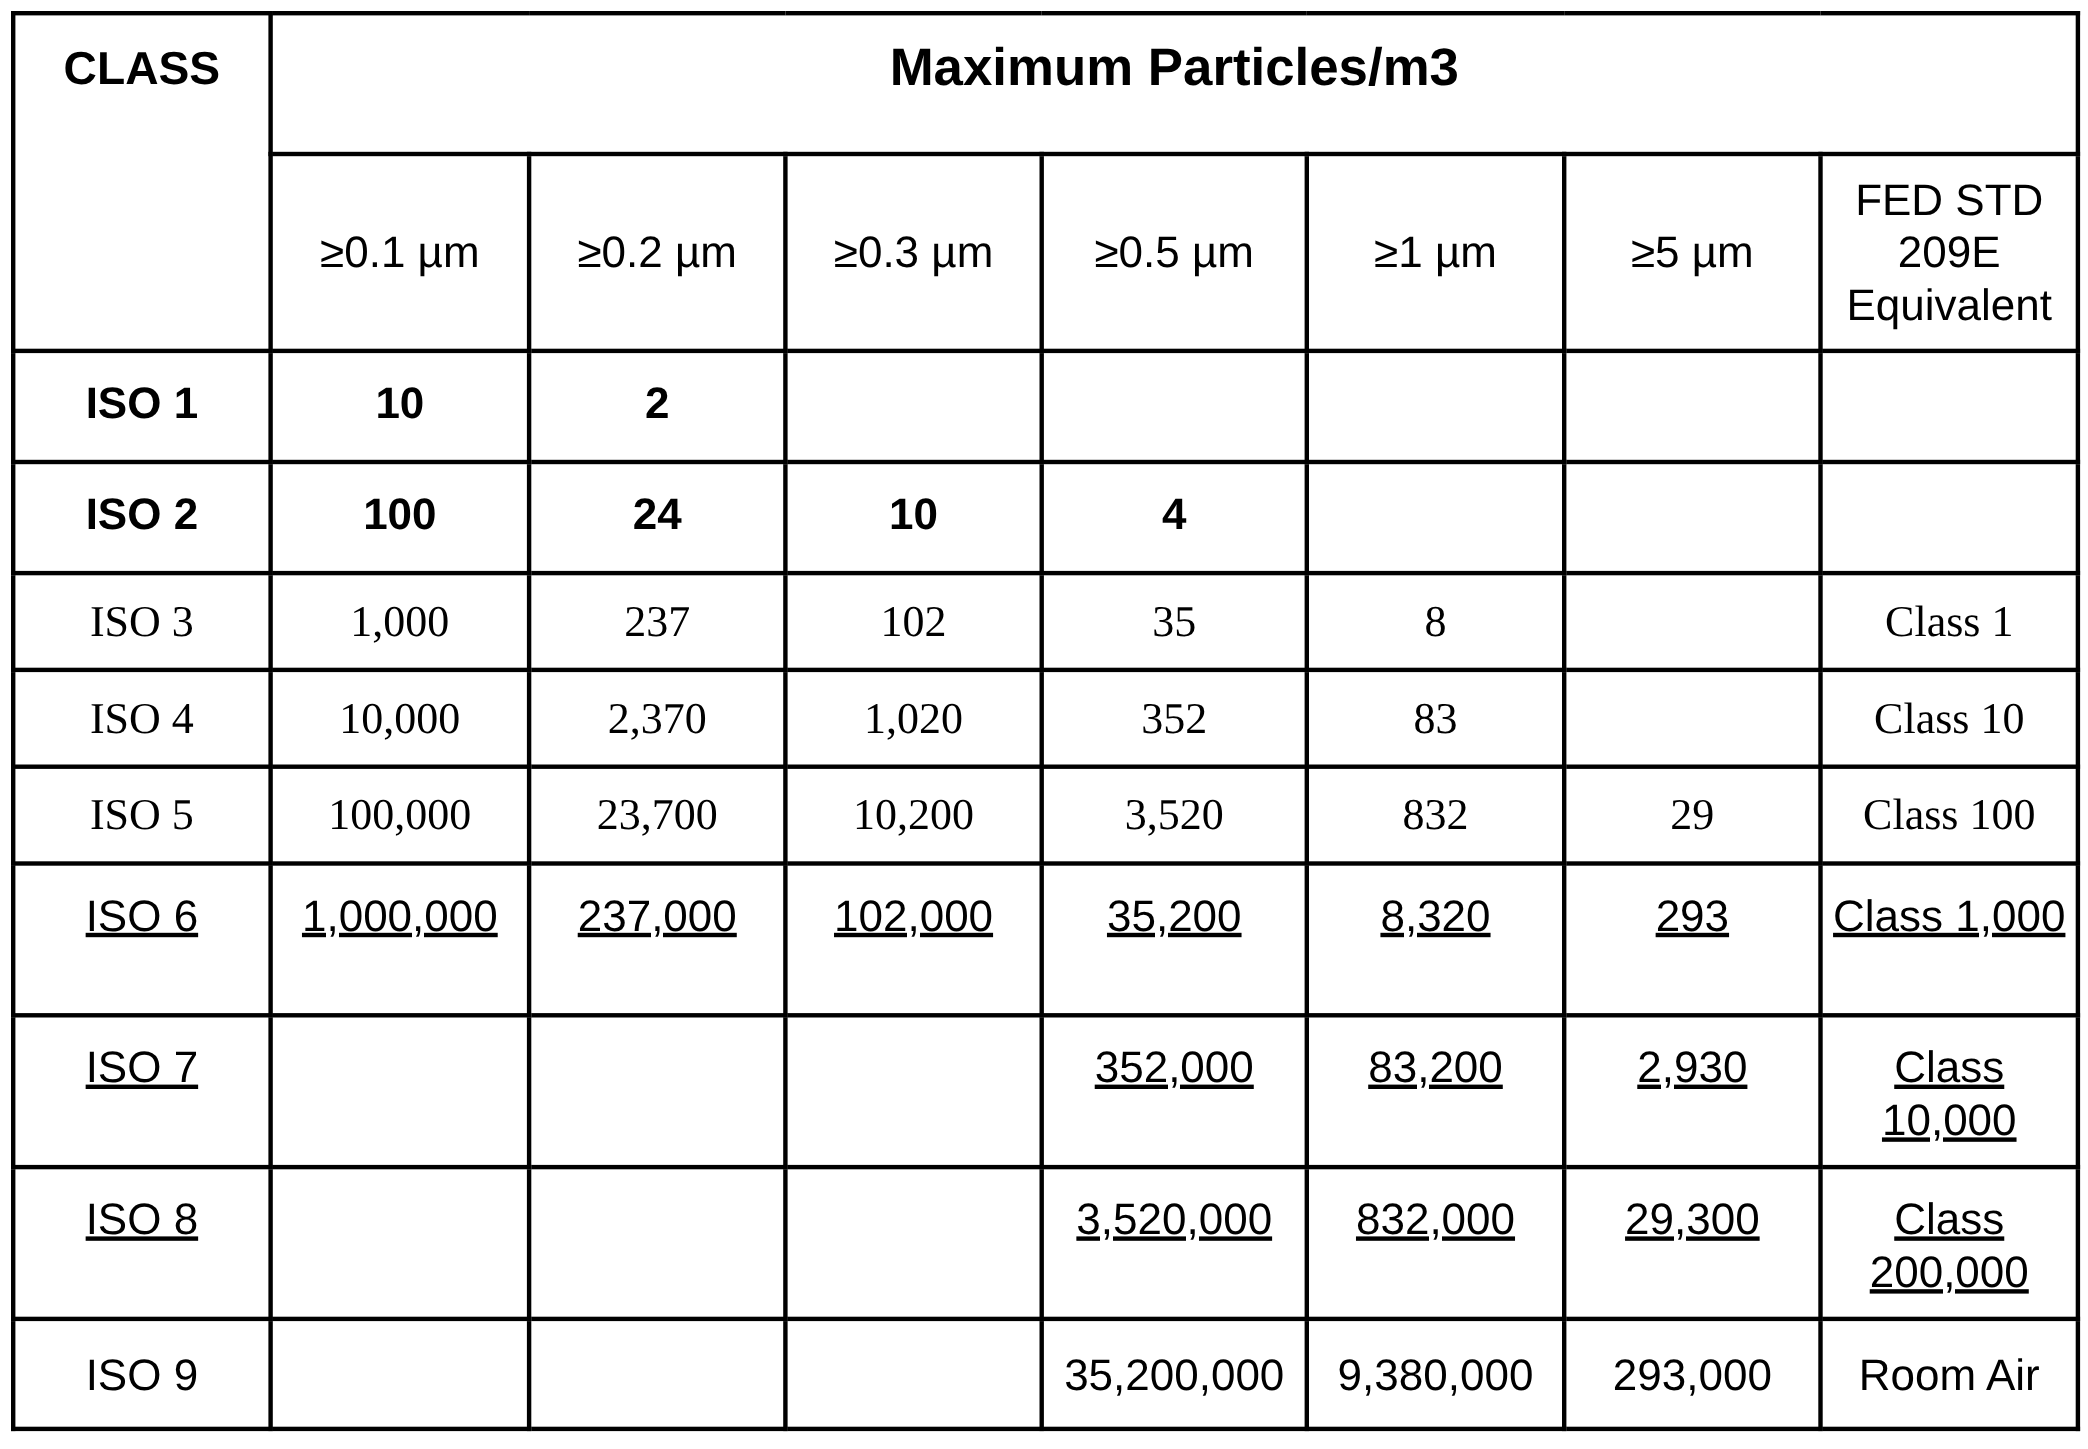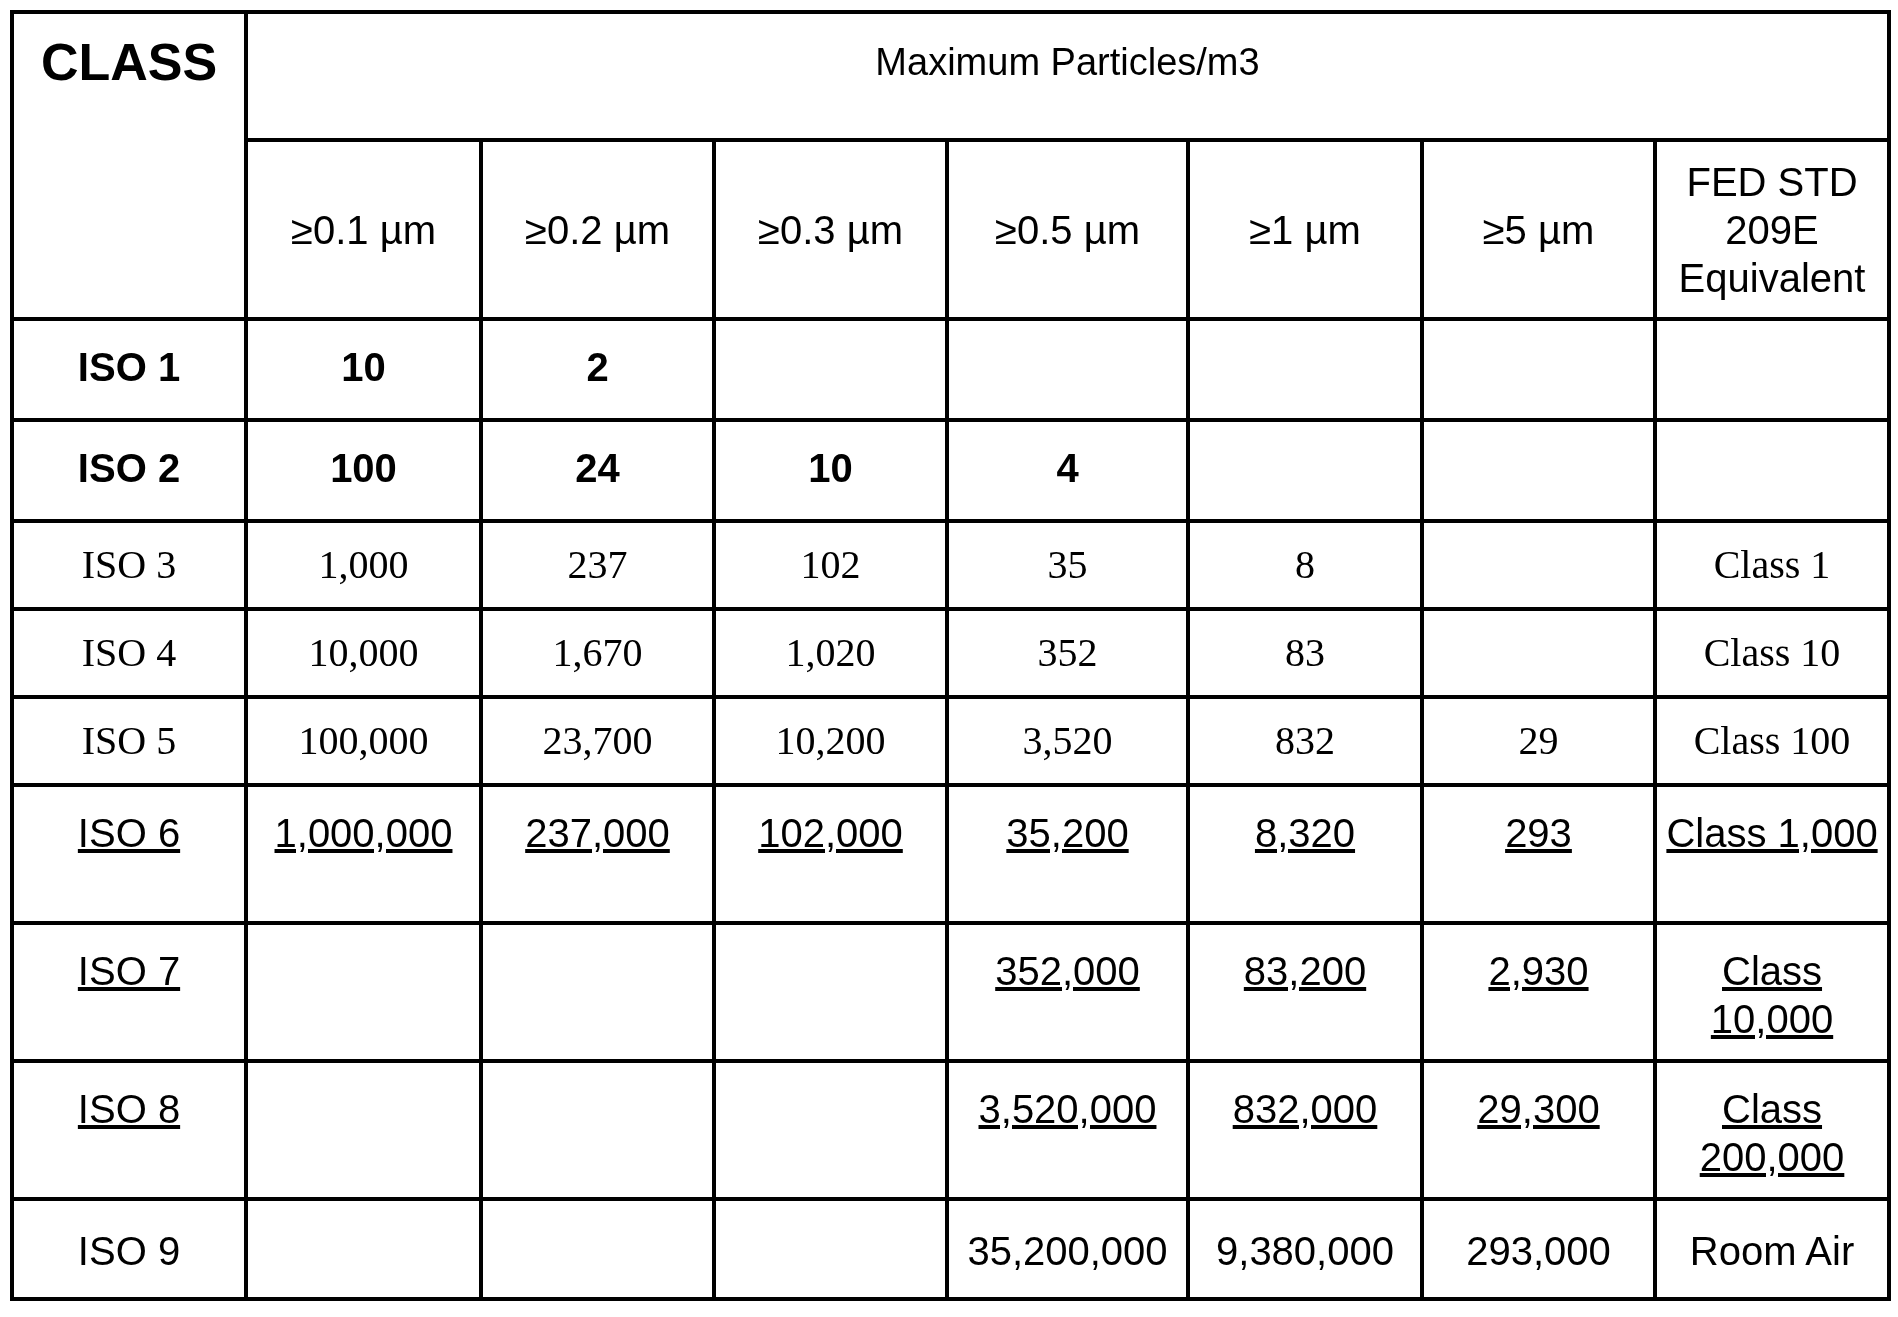--- a/index.html
+++ b/index.html
@@ -2,22 +2,22 @@
 <html><head>
 <meta charset="utf-8">
 <style>
   html, body { margin:0; padding:0; background:#ffffff; }
   body { width:1898px; height:1317px; position:relative; overflow:hidden;
          font-family:"Liberation Sans", sans-serif; color:#000; }
   table { position:absolute; left:10px; top:10px; border-collapse:collapse;
           width:1877px; table-layout:fixed; }
   td, th { border:4px solid #000; text-align:center; vertical-align:top;
            font-size:40px; line-height:48px; padding:0 4px; font-weight:normal; }
-  th.hd-class { font-weight:bold; font-size:52px; padding-top:24px; }
-  th.hd-max { font-weight:normal; font-size:38px; padding-top:24px; height:100px; }
+  th.hd-class { font-weight:bold; font-size:42px; padding-top:24px; }
+  th.hd-max { font-weight:bold; font-size:48px; padding-top:24px; height:100px; }
   th.sub { vertical-align:middle; height:175px; }
   td { padding-top:22px; }
   tr.r-short td { height:75px;font-weight:bold; }
   tr.r-mid td { height:66px; padding-top:18px;font-family:Liberation Serif, serif; }
   tr.r-tall td { height:112px;text-decoration:underline; }
   tr.r-last td { height:70px; padding-top:26px; }
 </style>
 </head>
 <body>
 
@@ -74,21 +74,21 @@
         <td>237</td>
         <td>102</td>
         <td>35</td>
         <td>8</td>
         <td></td>
         <td>Class 1</td>
       </tr>
       <tr class="r-mid">
         <td>ISO 4</td>
         <td>10,000</td>
-        <td>1,670</td>
+        <td>2,370</td>
         <td>1,020</td>
         <td>352</td>
         <td>83</td>
         <td></td>
         <td>Class 10</td>
       </tr>
       <tr class="r-mid">
         <td>ISO 5</td>
         <td>100,000</td>
         <td>23,700</td>

